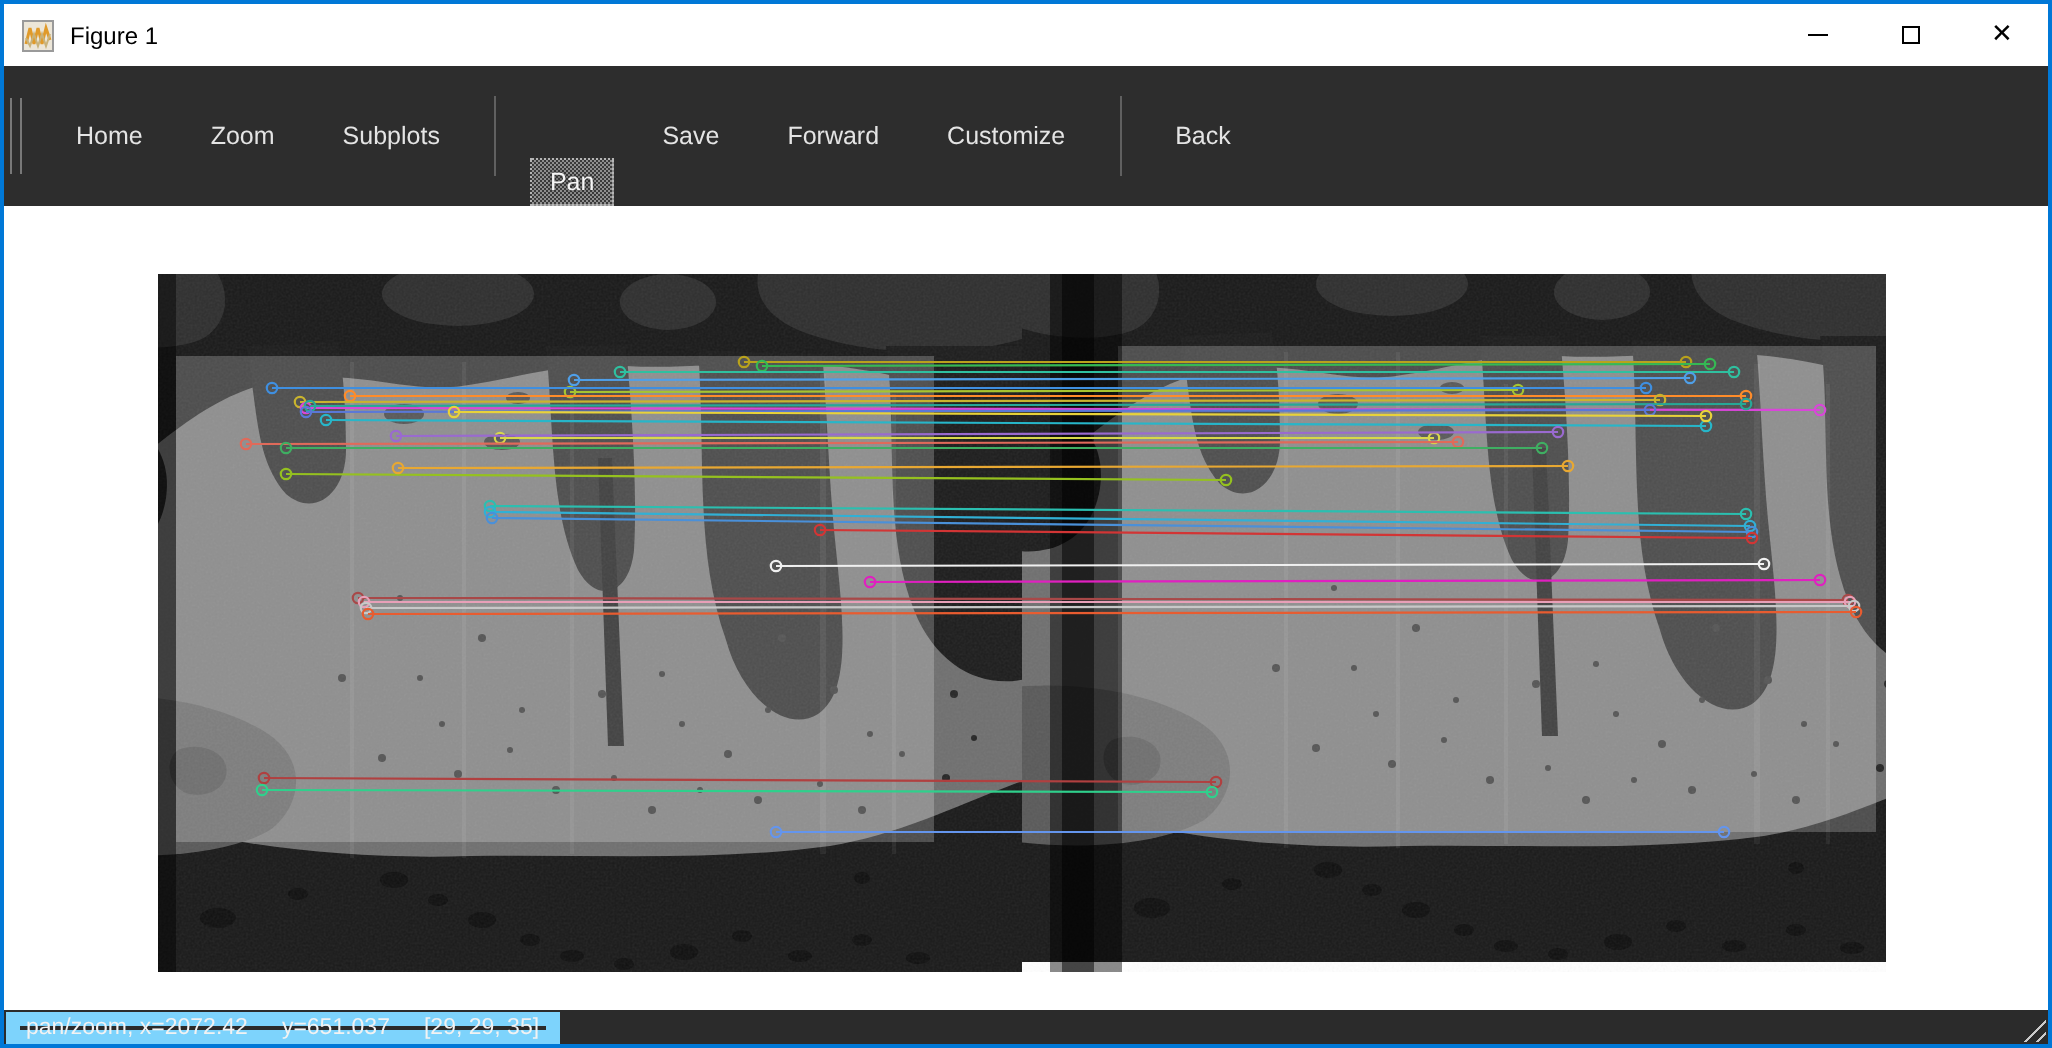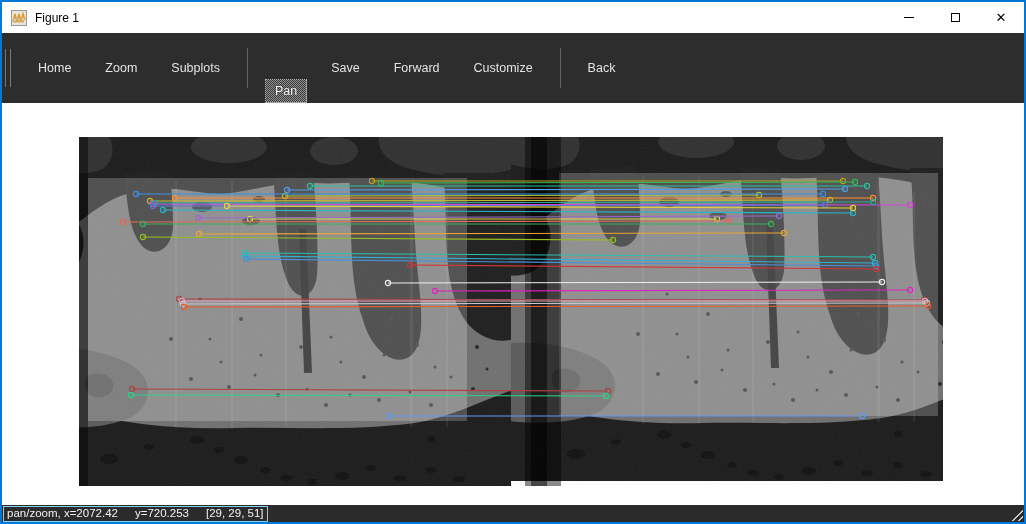--- a/index.html
+++ b/index.html
@@ -50,22 +50,22 @@
   .tool-sep { width: 1px; height: 40px; background: #606060; margin: 0 10px; }
   
   .canvas { flex: 1 1 auto; background: #ffffff; position: relative; }
   #montage { position: absolute; left: 77px; top: 34px; display: block; }
   
   .statusbar {
     flex: 0 0 17px; background: #2b2b2b; position: relative;
     display: flex; align-items: center;
   }
   .status-msg {
-    margin-left: 1px; height: 16px; display: flex; 
-    border: 1px solid #7dd3fc; padding: 0 3px; gap: 17px;
+    margin-left: 1px; height: 16px; display: flex; align-items: center;
+    border: 7px solid #7dd3fc; padding: 0 3px; gap: 17px;
     color: #f2f2f2; font-size: 11.5px; white-space: nowrap;
   }
   .size-grip {
     position: absolute; right: 1px; bottom: 1px; width: 14px; height: 14px;
     clip-path: polygon(100% 0, 100% 100%, 0 100%);
     background: repeating-linear-gradient(135deg, rgba(230,230,230,.85) 0 1px, rgba(0,0,0,0) 1px 4px);
   }
 </style>
 </head>
 <body>
@@ -326,19 +326,19 @@
           <line x1="309" y1="279" x2="783" y2="279" stroke="#6495ed" stroke-width="1.1"></line>
           <circle cx="309" cy="279" r="2.6" fill="none" stroke="#6495ed" stroke-width="1.1"></circle>
           <circle cx="783" cy="279" r="2.6" fill="none" stroke="#6495ed" stroke-width="1.1"></circle>
         </g>
     </svg>
   </div>
 
   <div class="statusbar">
     <div class="status-msg">
       <span>pan/zoom, x=2072.42</span>
-      <span>y=720.253</span>
-      <span>[29, 29, 51]</span>
+      <span>y=651.037</span>
+      <span>[29, 29, 35]</span>
     </div>
     <div class="size-grip"></div>
   </div>
 
 </div>
 
 </body></html>

